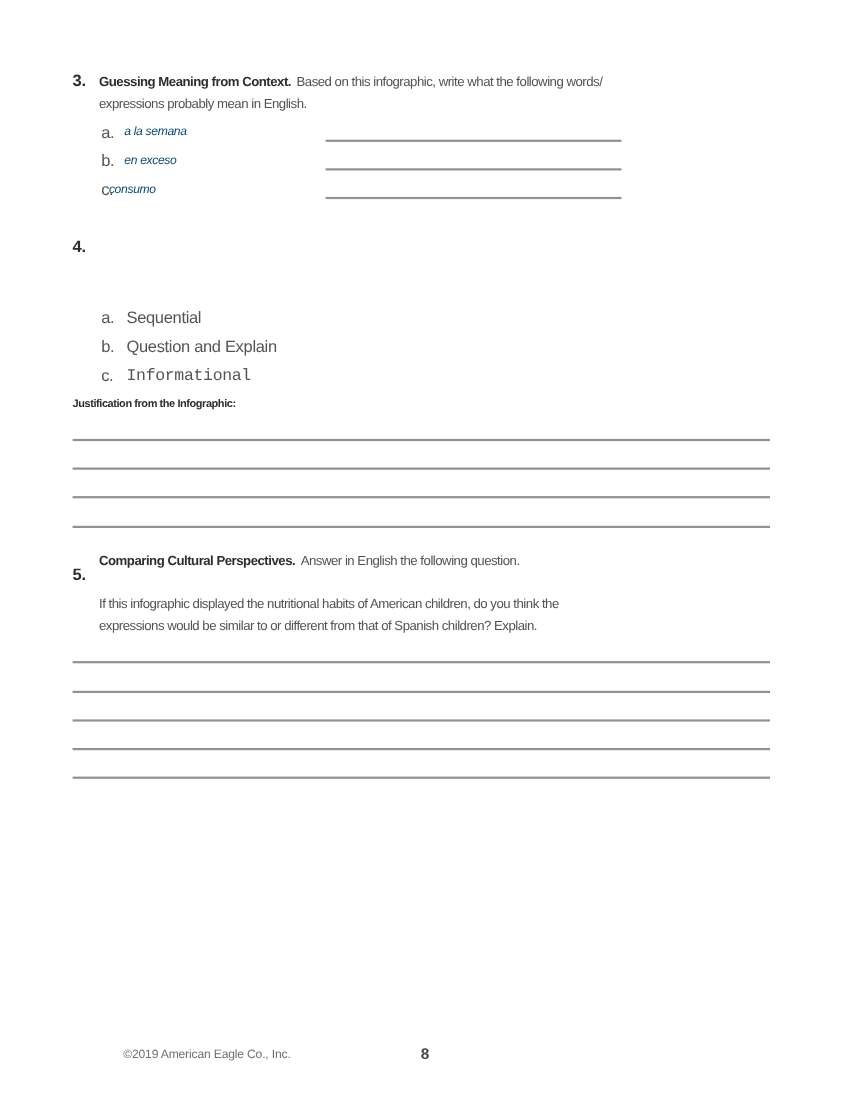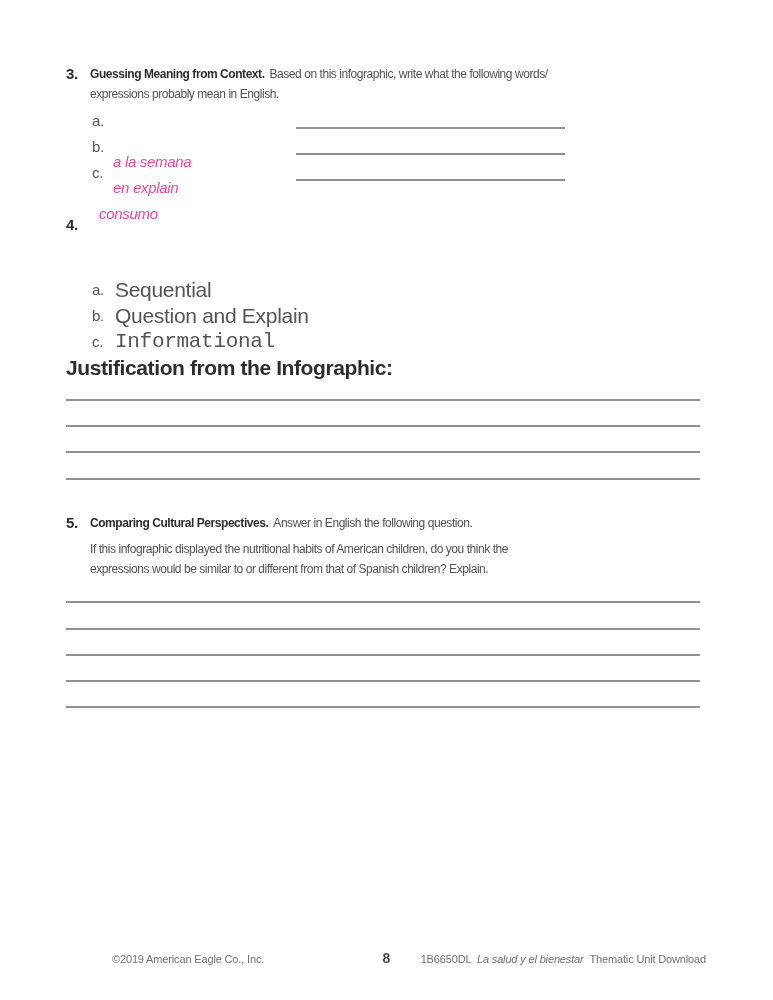--- a/index.html
+++ b/index.html
@@ -40,38 +40,37 @@
   .prompt { white-space: pre-line; }
 
   
   .sub-letter {
     font-size: 15px;
     line-height: 17px;
     letter-spacing: -0.3px;
     color: #545454;
   }
   .sub-term {
-    font-size: 15px;
+    font-size: 11px;
     line-height: 17px;
     letter-spacing: -0.3px;
     font-style: italic;
-    color: #ec4899;
-    margin-top: 41px;
+    color: #0c4a6e;
   }
   .sub-label {
-    font-size: 21px;
+    font-size: 15px;
     line-height: 17px;
     letter-spacing: -0.3px;
     color: #545454;
     text-align: center;
   }
 
   
   .section-heading {
-    font-size: 21px;
+    font-size: 10px;
     line-height: 18px;
     font-weight: bold;
     color: #2d2d2d;
     letter-spacing: -0.4px;
   }
 
   
   .rule {
     height: 2px;
     background: #919191;
@@ -109,21 +108,21 @@
   <div class="abs qtext" style="left:90px; top:64px; width:645px;">
     <span class="qtitle">Guessing Meaning from Context.</span><span class="prompt">Based on this infographic, write what the following words/
 expressions probably mean in English.</span>
   </div>
 
   <div class="abs sub-letter" style="left:92px; top:112px;">a.</div>
   <div class="abs sub-term" style="left:113px; top:112px;">a la semana</div>
   <div class="abs rule rule-short" style="top:127px;"></div>
 
   <div class="abs sub-letter" style="left:92px; top:138px;">b.</div>
-  <div class="abs sub-term" style="left:113px; top:138px;">en explain</div>
+  <div class="abs sub-term" style="left:113px; top:138px;">en exceso</div>
   <div class="abs rule rule-short" style="top:153px;"></div>
 
   <div class="abs sub-letter" style="left:92px; top:164px;">c.</div>
   <div class="abs sub-term" style="left:99px; top:164px;">consumo</div>
   <div class="abs rule rule-short" style="top:179px;"></div>
 
   <div class="abs qnum" style="left:66px; top:215px;">4.</div>
 
   <div class="abs sub-letter" style="left:92px; top:281px;">a.</div>
   <div class="abs sub-label" style="left:115px; top:281px;">Sequential</div>
@@ -135,33 +134,28 @@
   <div class="abs sub-label" style="left:115px; top:333px;font-family:Liberation Mono, monospace;">Informational</div>
 
   <div class="abs section-heading" style="left:66px; top:359px;">Justification from the Infographic:</div>
 
   <div class="abs rule rule-wide" style="top:399px;"></div>
   <div class="abs rule rule-wide" style="top:425px;"></div>
   <div class="abs rule rule-wide" style="top:451px;"></div>
   <div class="abs rule rule-wide" style="top:478px;"></div>
 
   <div class="abs qnum" style="left:66px; top:513px;">5.</div>
-  <div class="abs qtext" style="left:90px; top:513px; width:650px;">
+  <div class="abs qtext" style="left:90px; top:500px; width:650px;">
     <span class="qtitle">Comparing Cultural Perspectives.</span><span>Answer in English the following question.</span>
   </div>
   <div class="abs qtext prompt" style="left:90px; top:539px; width:650px;">If this infographic displayed the nutritional habits of American children, do you think the
 expressions would be similar to or different from that of Spanish children? Explain.</div>
 
   <div class="abs rule rule-wide" style="top:601px;"></div>
   <div class="abs rule rule-wide" style="top:628px;"></div>
   <div class="abs rule rule-wide" style="top:654px;"></div>
   <div class="abs rule rule-wide" style="top:680px;"></div>
   <div class="abs rule rule-wide" style="top:706px;"></div>
 
   <div class="abs footer-text" style="left:66px; top:952px;margin-left:46px;">©2019 American Eagle Co., Inc.</div>
   <div class="abs footer-page" style="top:950px;">8</div>
-  <div class="abs footer-text footer-right" style="right:67px; top:952px;">
-    <span>1B6650DL</span>
-    <span class="italic">La salud y el bienestar</span>
-    <span>Thematic Unit Download</span>
-  </div>
 
 </div>
 
 </body></html>

